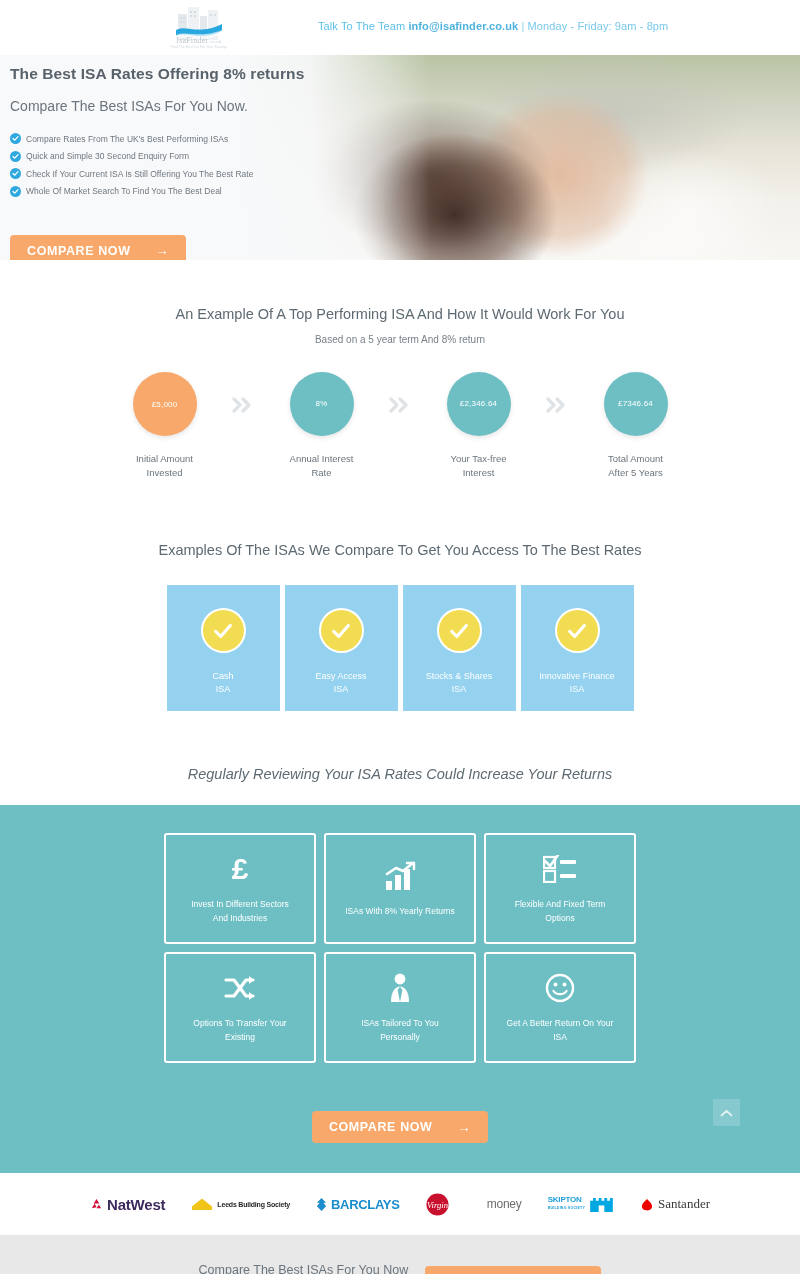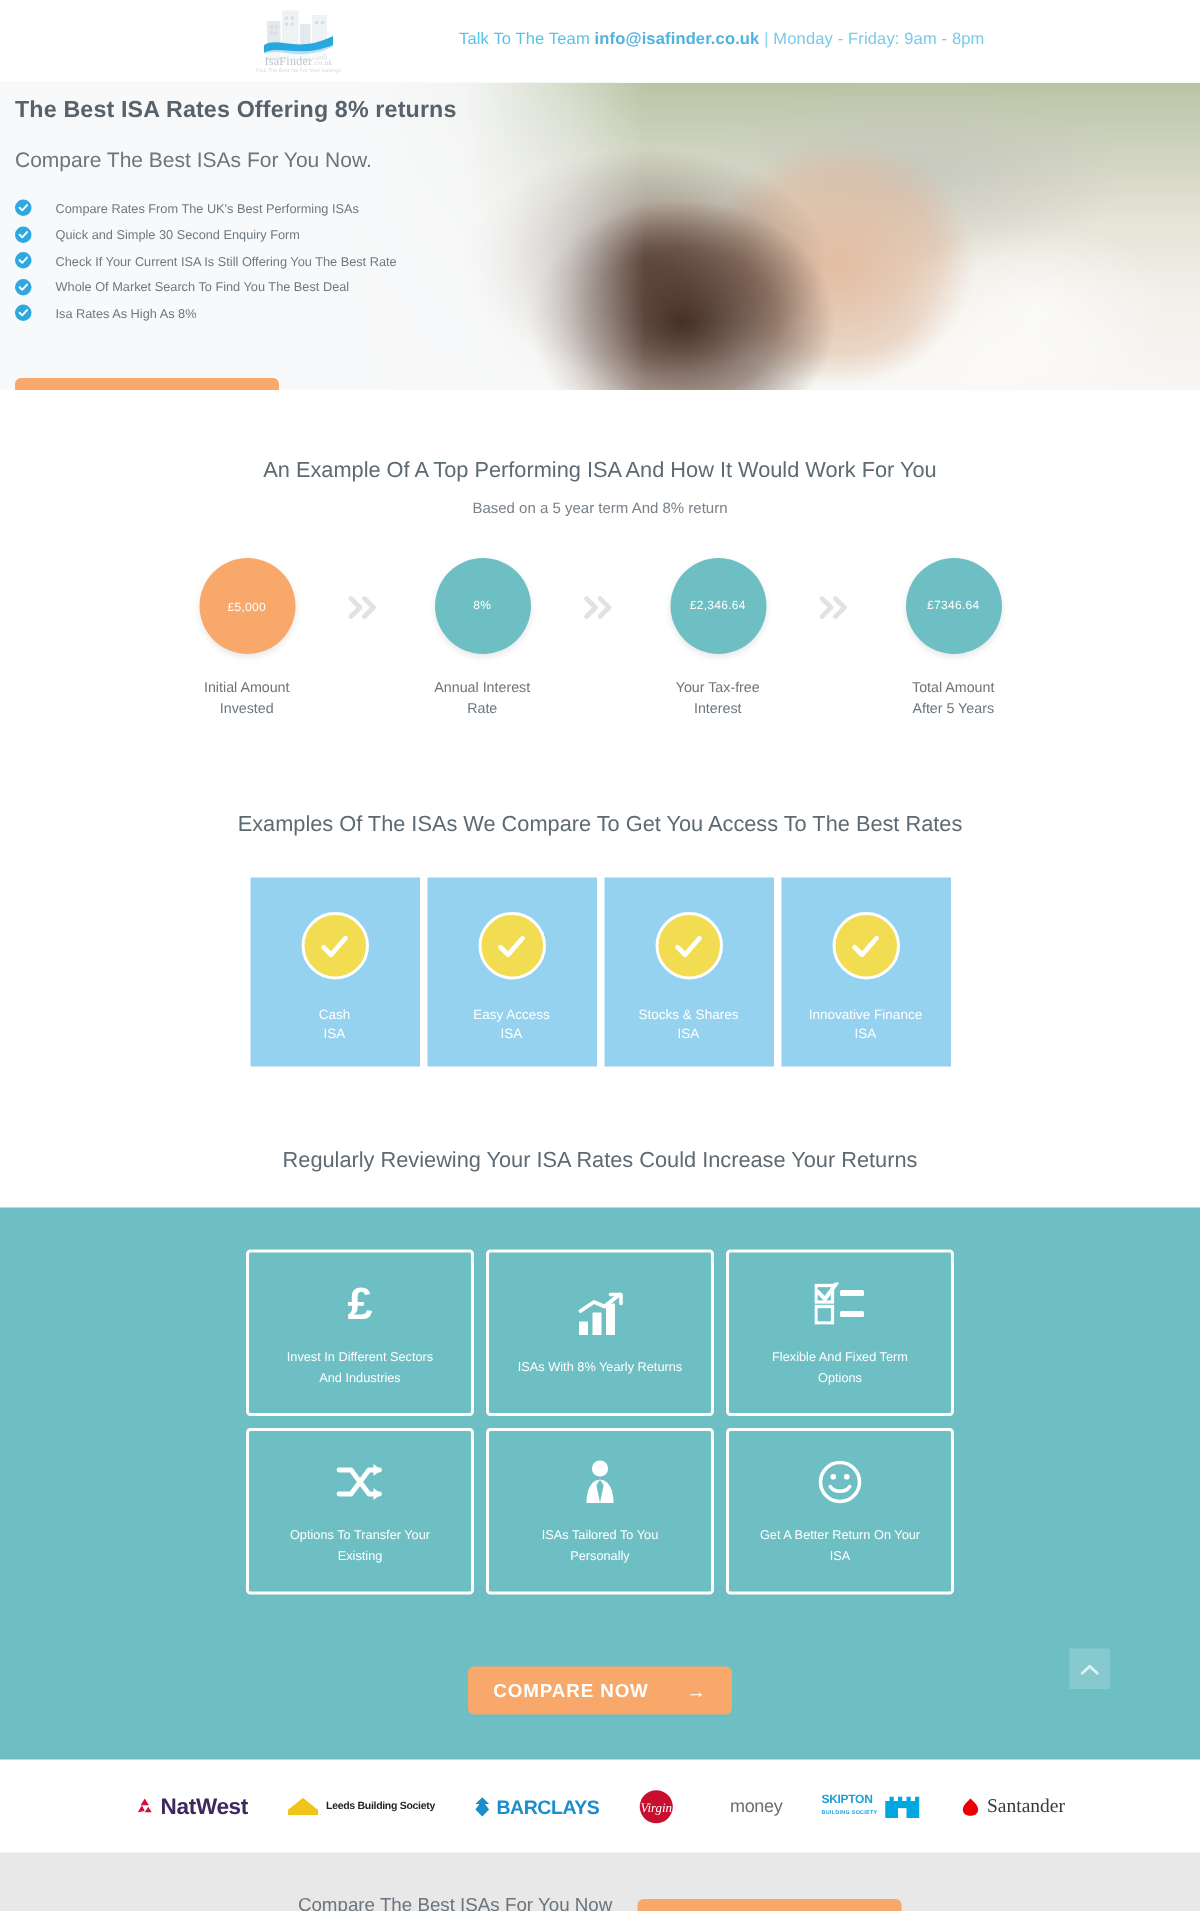--- a/index.html
+++ b/index.html
@@ -26,21 +26,21 @@
     position: absolute; left: 0; top: 34px; width: 62px;
     text-align: center; font-size: 8px; color: #b9c6cc;
     font-family: "Liberation Serif", serif; letter-spacing: .2px;
   }
   .logo-text .dom { font-size: 5px; color: #c8d2d7; }
   .logo-tag {
     position: absolute; left: 0; top: 43px; width: 62px;
     text-align: center; font-size: 3.4px; color: #cfd8dc; letter-spacing: .1px;
   }
   .contact {
-    position: absolute; left: 306px; top: 20px;
+    position: absolute; left: 318px; top: 20px;
     font-size: 11px; color: #5bc0e8; letter-spacing: .1px; white-space: nowrap;
   }
   .contact b { color: #4fb3df; font-weight: bold; }
   .contact .sep { color: #8fd3ef; }
   .contact .hours { color: #79c9ea; }
 
   
   .hero { position: relative; height: 205px; overflow: hidden; }
   .hero-photo {
     position: absolute; inset: 0;
@@ -66,21 +66,21 @@
   }
   .hero-content { position: absolute; left: 10px; top: 10px; width: 380px; }
   .hero-h1 {
     font-size: 15.5px; font-weight: bold; color: #58626b; letter-spacing: .1px;
   }
   .hero-h2 {
     margin-top: 15px; font-size: 14px; color: #6b757d; font-weight: normal;
   }
   .bullets { margin-top: 19px; list-style: none; }
   .bullets li {
-    display: flex; align-items: center; gap: 16px;
+    display: flex; align-items: center; gap: 5px;
     margin-bottom: 6.5px; font-size: 8.5px; color: #6e7880;
   }
   .tick {
     width: 11px; height: 11px; border-radius: 50%; background: #2fa8e0;
     flex: 0 0 11px; display: flex; align-items: center; justify-content: center;
   }
   .tick svg { display: block; }
   .btn-orange {
     display: inline-flex; align-items: center; gap: 25px;
     background: #f7a86a; color: #fff; border: none; border-radius: 4px;
@@ -126,21 +126,21 @@
     justify-content: flex-start; padding-top: 23px; cursor: pointer;
   }
   .isa-check {
     width: 45px; height: 45px; border-radius: 50%; background: #f2dd52;
     border: 2.5px solid #fff; display: flex; align-items: center; justify-content: center;
   }
   .isa-label {
     margin-top: 17px; font-size: 9px; color: #fff; line-height: 12.5px;
     font-weight: normal;
   }
-  .review-title { padding-top: 55px; text-align: center; padding-bottom: 23px; }
+  .review-title { padding-top: 55px; text-align: center; padding-bottom: 23px; font-style: italic; }
 
   
   .teal { background: #6ebfc4; padding: 28px 0 30px; position: relative; }
   .feat-grid {
     width: 472px; margin: 0 auto;
     display: grid; grid-template-columns: repeat(3, 152px); gap: 8px 8px;
   }
   .feat {
     height: 111px; border: 2px solid #fff; border-radius: 3px;
     display: flex; flex-direction: column; align-items: center;
@@ -248,28 +248,20 @@
         <span>Check If Your Current ISA Is Still Offering You The Best Rate</span>
       </li>
       <li>
         <span class="tick">
             <svg width="7" height="7" viewBox="0 0 10 10">
               <path d="M1.5 5 L4 7.4 L8.6 2.4" stroke="#fff" stroke-width="1.8" fill="none" stroke-linecap="round" stroke-linejoin="round"></path>
             </svg>
           </span>
         <span>Whole Of Market Search To Find You The Best Deal</span>
       </li>
-      <li>
-        <span class="tick">
-            <svg width="7" height="7" viewBox="0 0 10 10">
-              <path d="M1.5 5 L4 7.4 L8.6 2.4" stroke="#fff" stroke-width="1.8" fill="none" stroke-linecap="round" stroke-linejoin="round"></path>
-            </svg>
-          </span>
-        <span>Isa Rates As High As 8%</span>
-      </li>
     </ul>
     <div class="hero-cta">
       <button class="btn-orange">
         <span>COMPARE NOW</span>
         <span class="arw">→</span>
       </button>
     </div>
   </div>
 </div>
 

